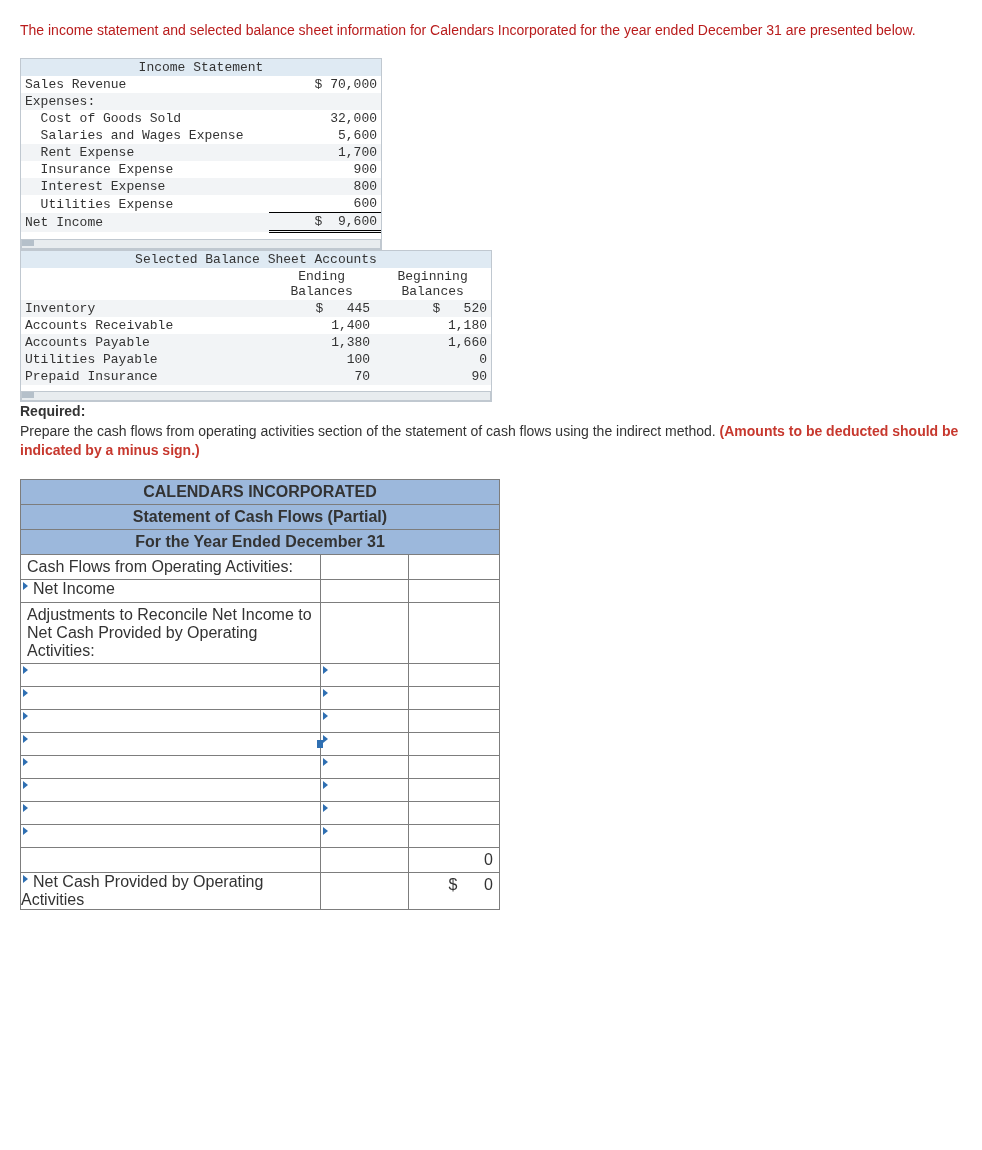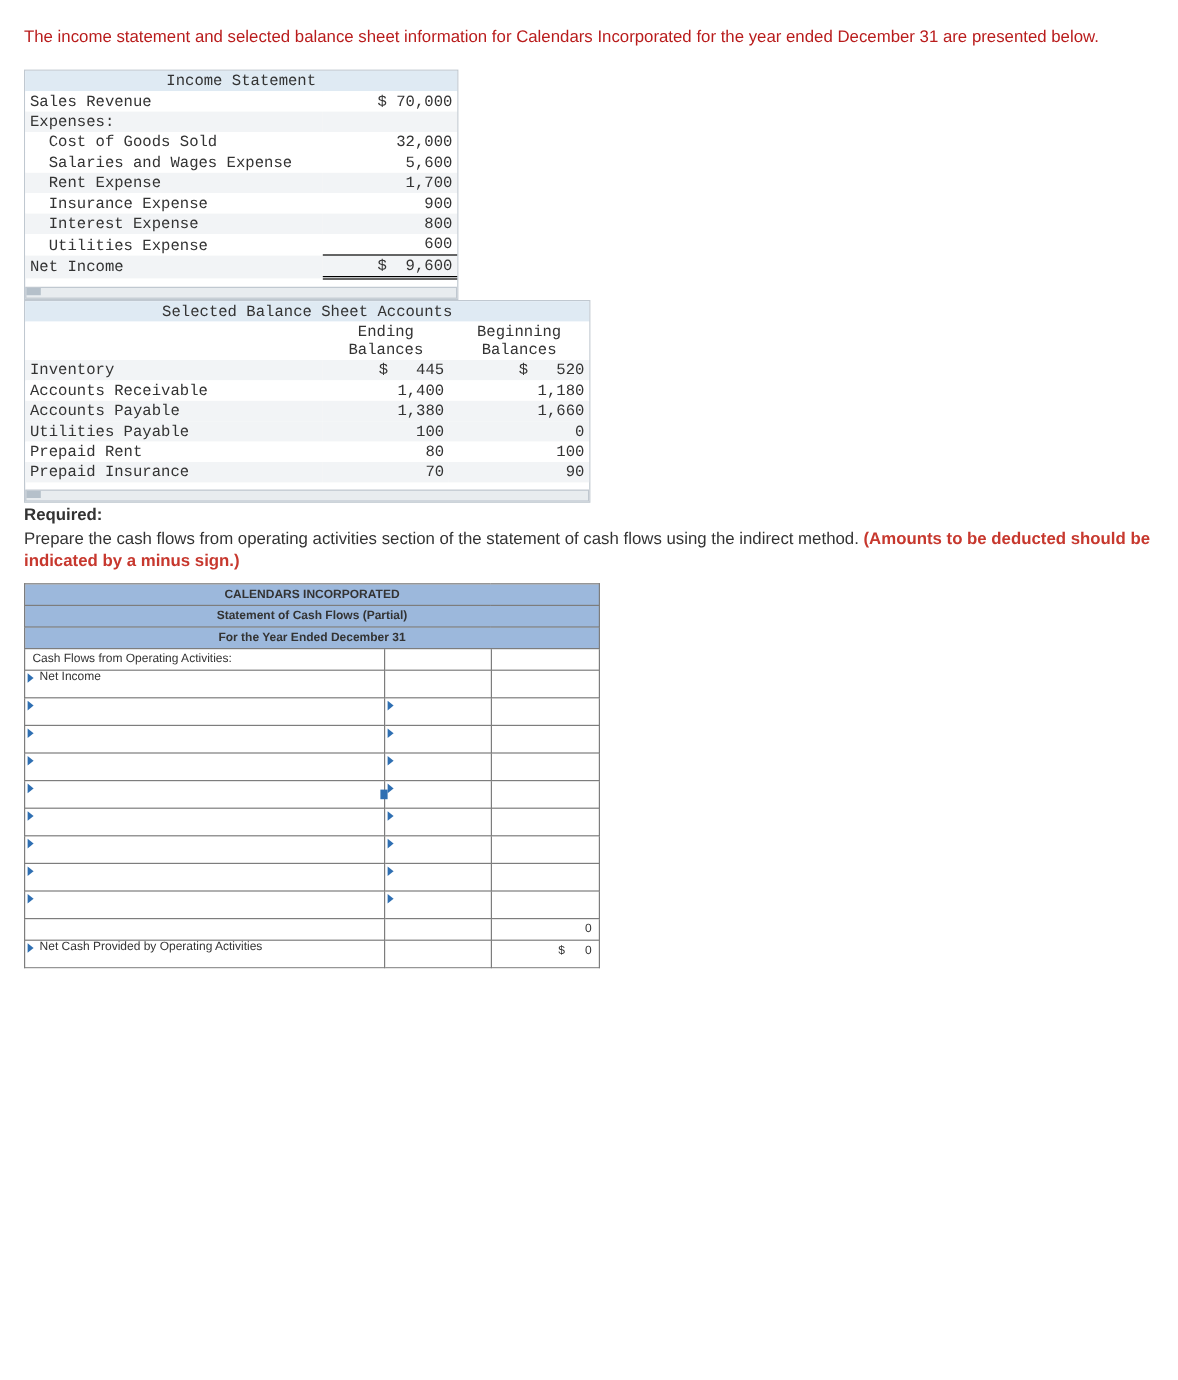--- a/index.html
+++ b/index.html
@@ -54,22 +54,22 @@
     position: relative;
   }
   .scroll-thumb {
     position: absolute; left:0; top:0; height:6px; width:12px;
     background:#b5c0ca;
   }
   .req-label { font-weight: bold; }
   .red { color: #c7382e; font-weight: bold; }
   .cashflow {
     border-collapse: collapse;
-    font-size: 10px;
-    margin-top: 8px;
+    font-size: 16px;
+    margin-top: 18px;
     width: 480px;
   }
   .cashflow th, .cashflow td {
     border: 1px solid #7d7d7d;
     padding: 3px 6px;
     vertical-align: top;
   }
   .cashflow .title-row {
     background: #9cb8dc;
     text-align: center;
@@ -187,25 +187,20 @@
   <tr class="odd">
           <td>Accounts Payable</td>
           <td class="num">1,380</td>
           <td class="num">1,660</td>
         </tr>
   <tr class="odd">
           <td>Utilities Payable</td>
           <td class="num">100</td>
           <td class="num">0</td>
         </tr>
-  <tr class="even">
-          <td>Prepaid Rent</td>
-          <td class="num">80</td>
-          <td class="num">100</td>
-        </tr>
   <tr class="odd">
           <td>Prepaid Insurance</td>
           <td class="num">70</td>
           <td class="num">90</td>
         </tr>
 </tbody>
     </table>
 <div class="scroll-track">
       <div class="scroll-thumb"></div>
     </div>
@@ -232,20 +227,25 @@
     <td class="col-desc">Cash Flows from Operating Activities:</td>
     <td class="col-a"></td>
         <td class="col-b"></td>
   </tr>
   <tr class="section-row">
     <td class="drop-cell col-desc"><span style="padding-left:12px">Net Income</span></td>
     <td class="col-a"></td>
     <td class="col-b"></td>
   </tr>
   <tr class="section-row">
+    <td class="col-desc">Adjustments to Reconcile Net Income to Net Cash Provided by Operating Activities:</td>
+    <td></td>
+        <td></td>
+  </tr>
+  <tr class="section-row">
         <td class="drop-cell"></td>
         <td class="drop-cell"></td>
         <td></td>
       </tr>
   <tr class="section-row">
         <td class="drop-cell"></td>
         <td class="drop-cell"></td>
         <td></td>
       </tr>
   <tr class="section-row">

